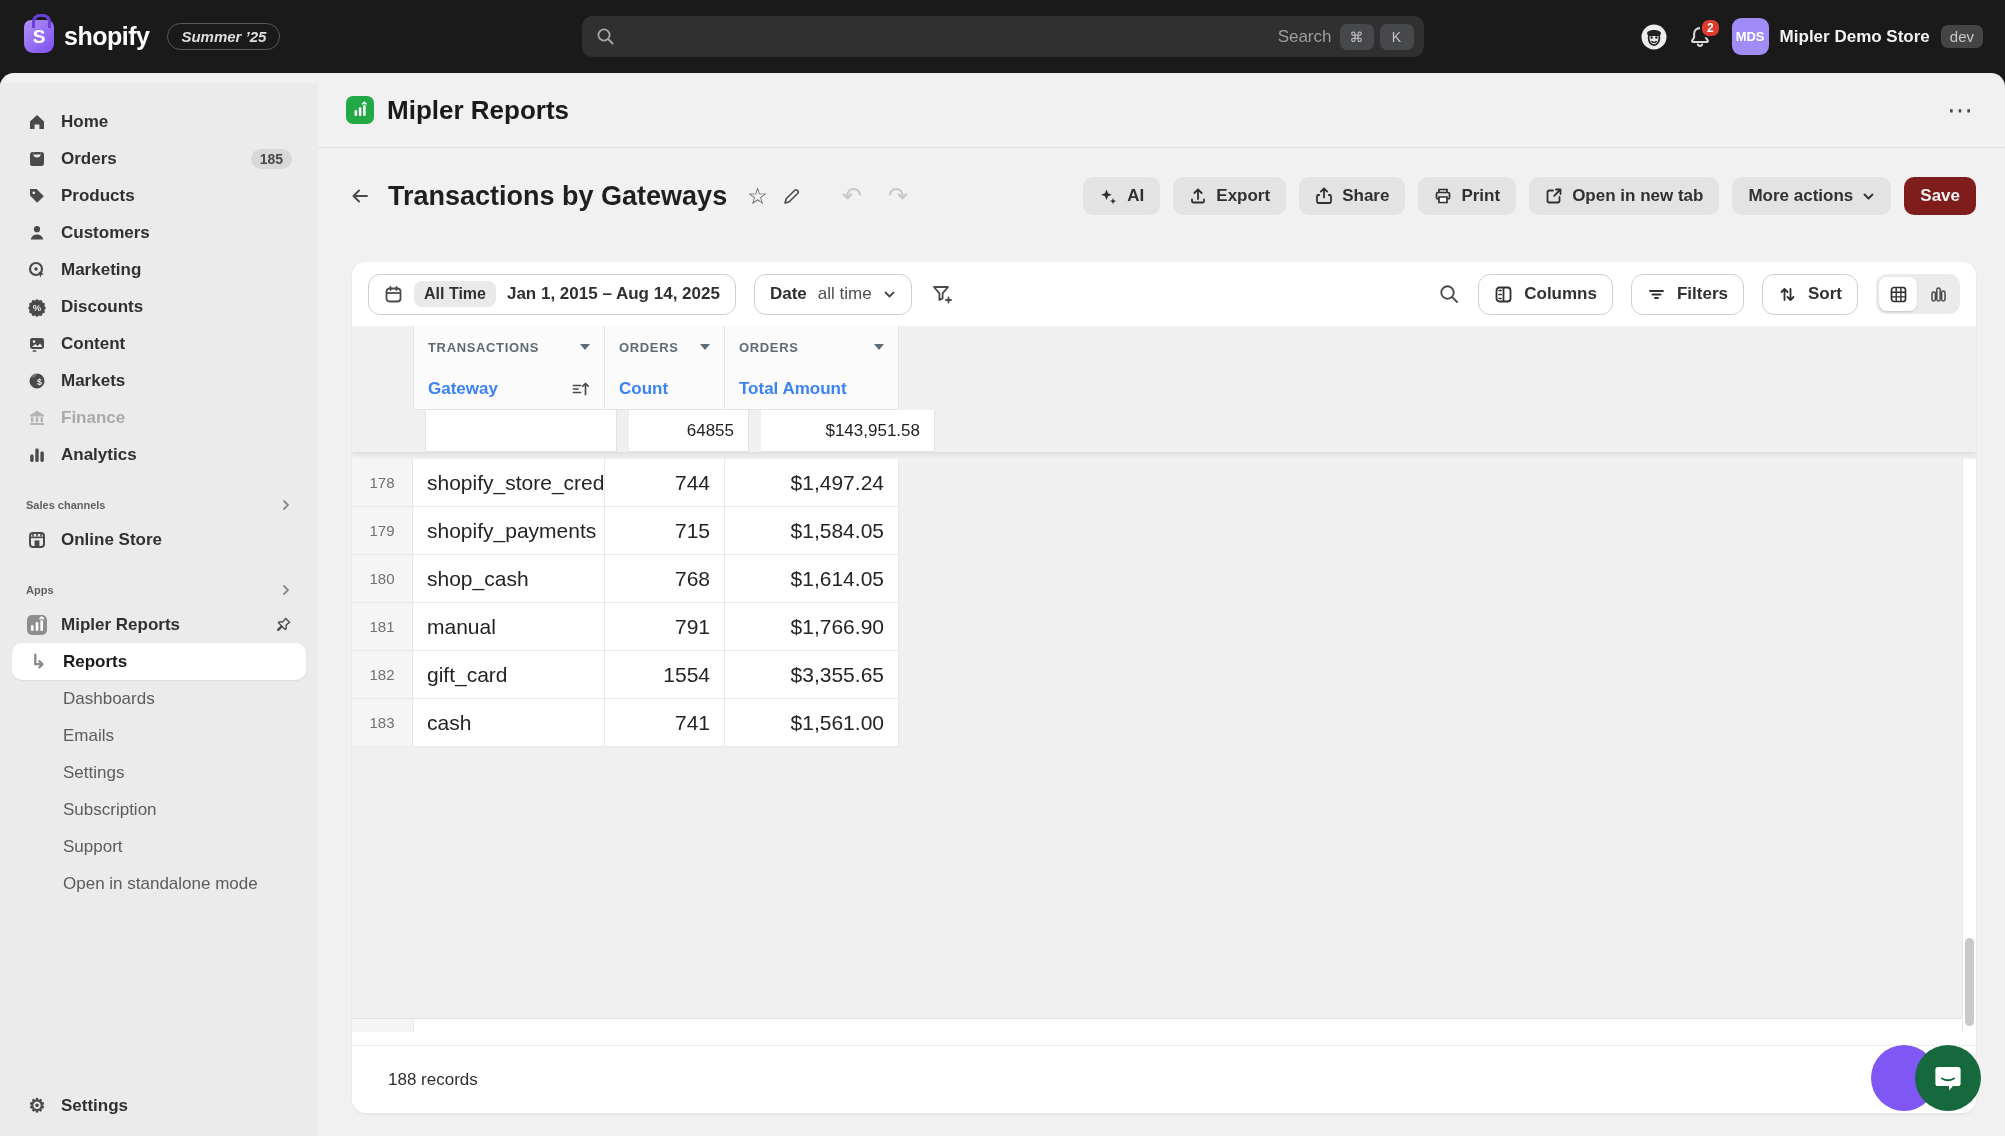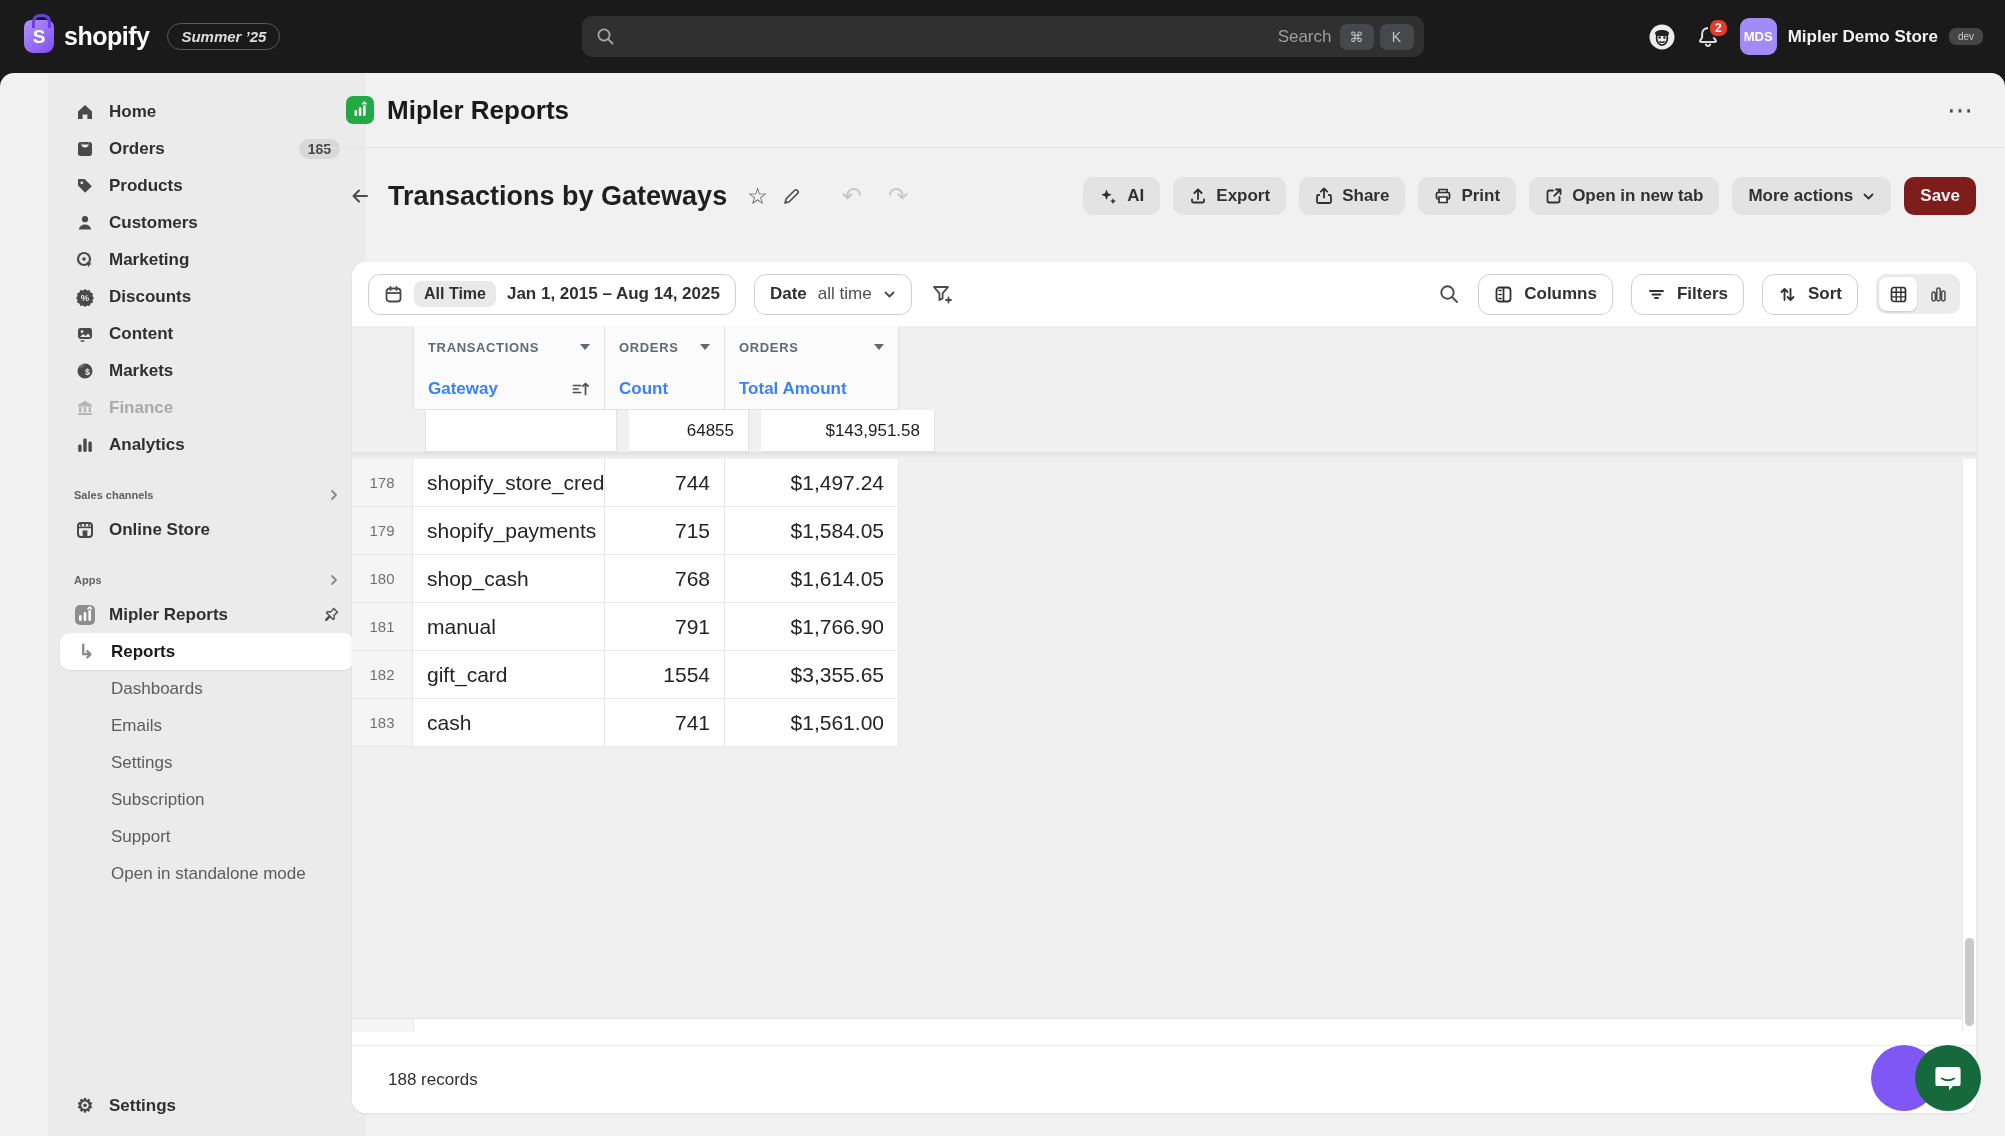--- a/index.html
+++ b/index.html
@@ -26,29 +26,29 @@
   .kbd{min-width:26px;height:26px;margin-left:6px;background:#46484b;color:#c4c4c4;border-radius:7px;
        display:flex;align-items:center;justify-content:center;font-size:14px;padding:0 4px;}
   .top-right{position:absolute;right:22px;top:0;height:73px;display:flex;align-items:center;gap:20px;}
   .bell-wrap{position:relative;}
   .notif-badge{position:absolute;top:-7px;right:-9px;background:#e23b2e;color:#fff;font-size:12px;
        font-weight:700;border-radius:9px;padding:1px 5px;border:2px solid #1a1a1a;}
   .account{display:flex;align-items:center;gap:11px;cursor:pointer;}
   .avatar{width:37px;height:37px;border-radius:9px;background:#a08bf7;color:#fff;font-size:13px;
        font-weight:700;display:flex;align-items:center;justify-content:center;}
   .store-name{color:#f3f3f3;font-size:17px;font-weight:700;}
-  .env-chip{background:#454545;color:#c9c9c9;font-size:10px;border-radius:7px;padding:3px 9px;}
+  .env-chip{background:#454545;color:#c9c9c9;font-size:15px;border-radius:7px;padding:3px 9px;}
 
   
   .shell{position:absolute;top:73px;left:0;right:0;bottom:0;background:#f1f1f1;
          border-radius:14px 14px 0 0;overflow:hidden;}
 
   
-  .sidebar{position:absolute;top:0;left:0;bottom:0;width:318px;background:#ebebeb;box-sizing:border-box;
-           padding:20px 12px;margin-left:48px;}
+  .sidebar{position:absolute;top:10px;left:0;bottom:0;width:318px;background:#ebebeb;box-sizing:border-box;
+           padding:20px 12px;}
   .nav-item{height:37px;display:flex;align-items:center;gap:13px;padding:0 14px;border-radius:10px;
             font-size:17px;font-weight:700;color:#303030;cursor:pointer;}
   .nav-item .ic{width:22px;display:flex;justify-content:center;color:#4a4a4a;}
   .nav-item.disabled{color:#a9a9a9;}
   .nav-item.disabled .ic{color:#b5b5b5;}
   .badge-count{margin-left:auto;background:#d8d8d8;border-radius:10px;padding:2px 9px;font-size:14px;
             font-weight:700;color:#474747;}
   .section-hd{display:flex;align-items:center;justify-content:space-between;height:32px;margin-top:16px;
             padding:0 14px;font-size:11px;font-weight:700;color:#616161;cursor:pointer;}
   .sub-item{height:37px;display:flex;align-items:center;padding:0 14px 0 51px;border-radius:10px;

